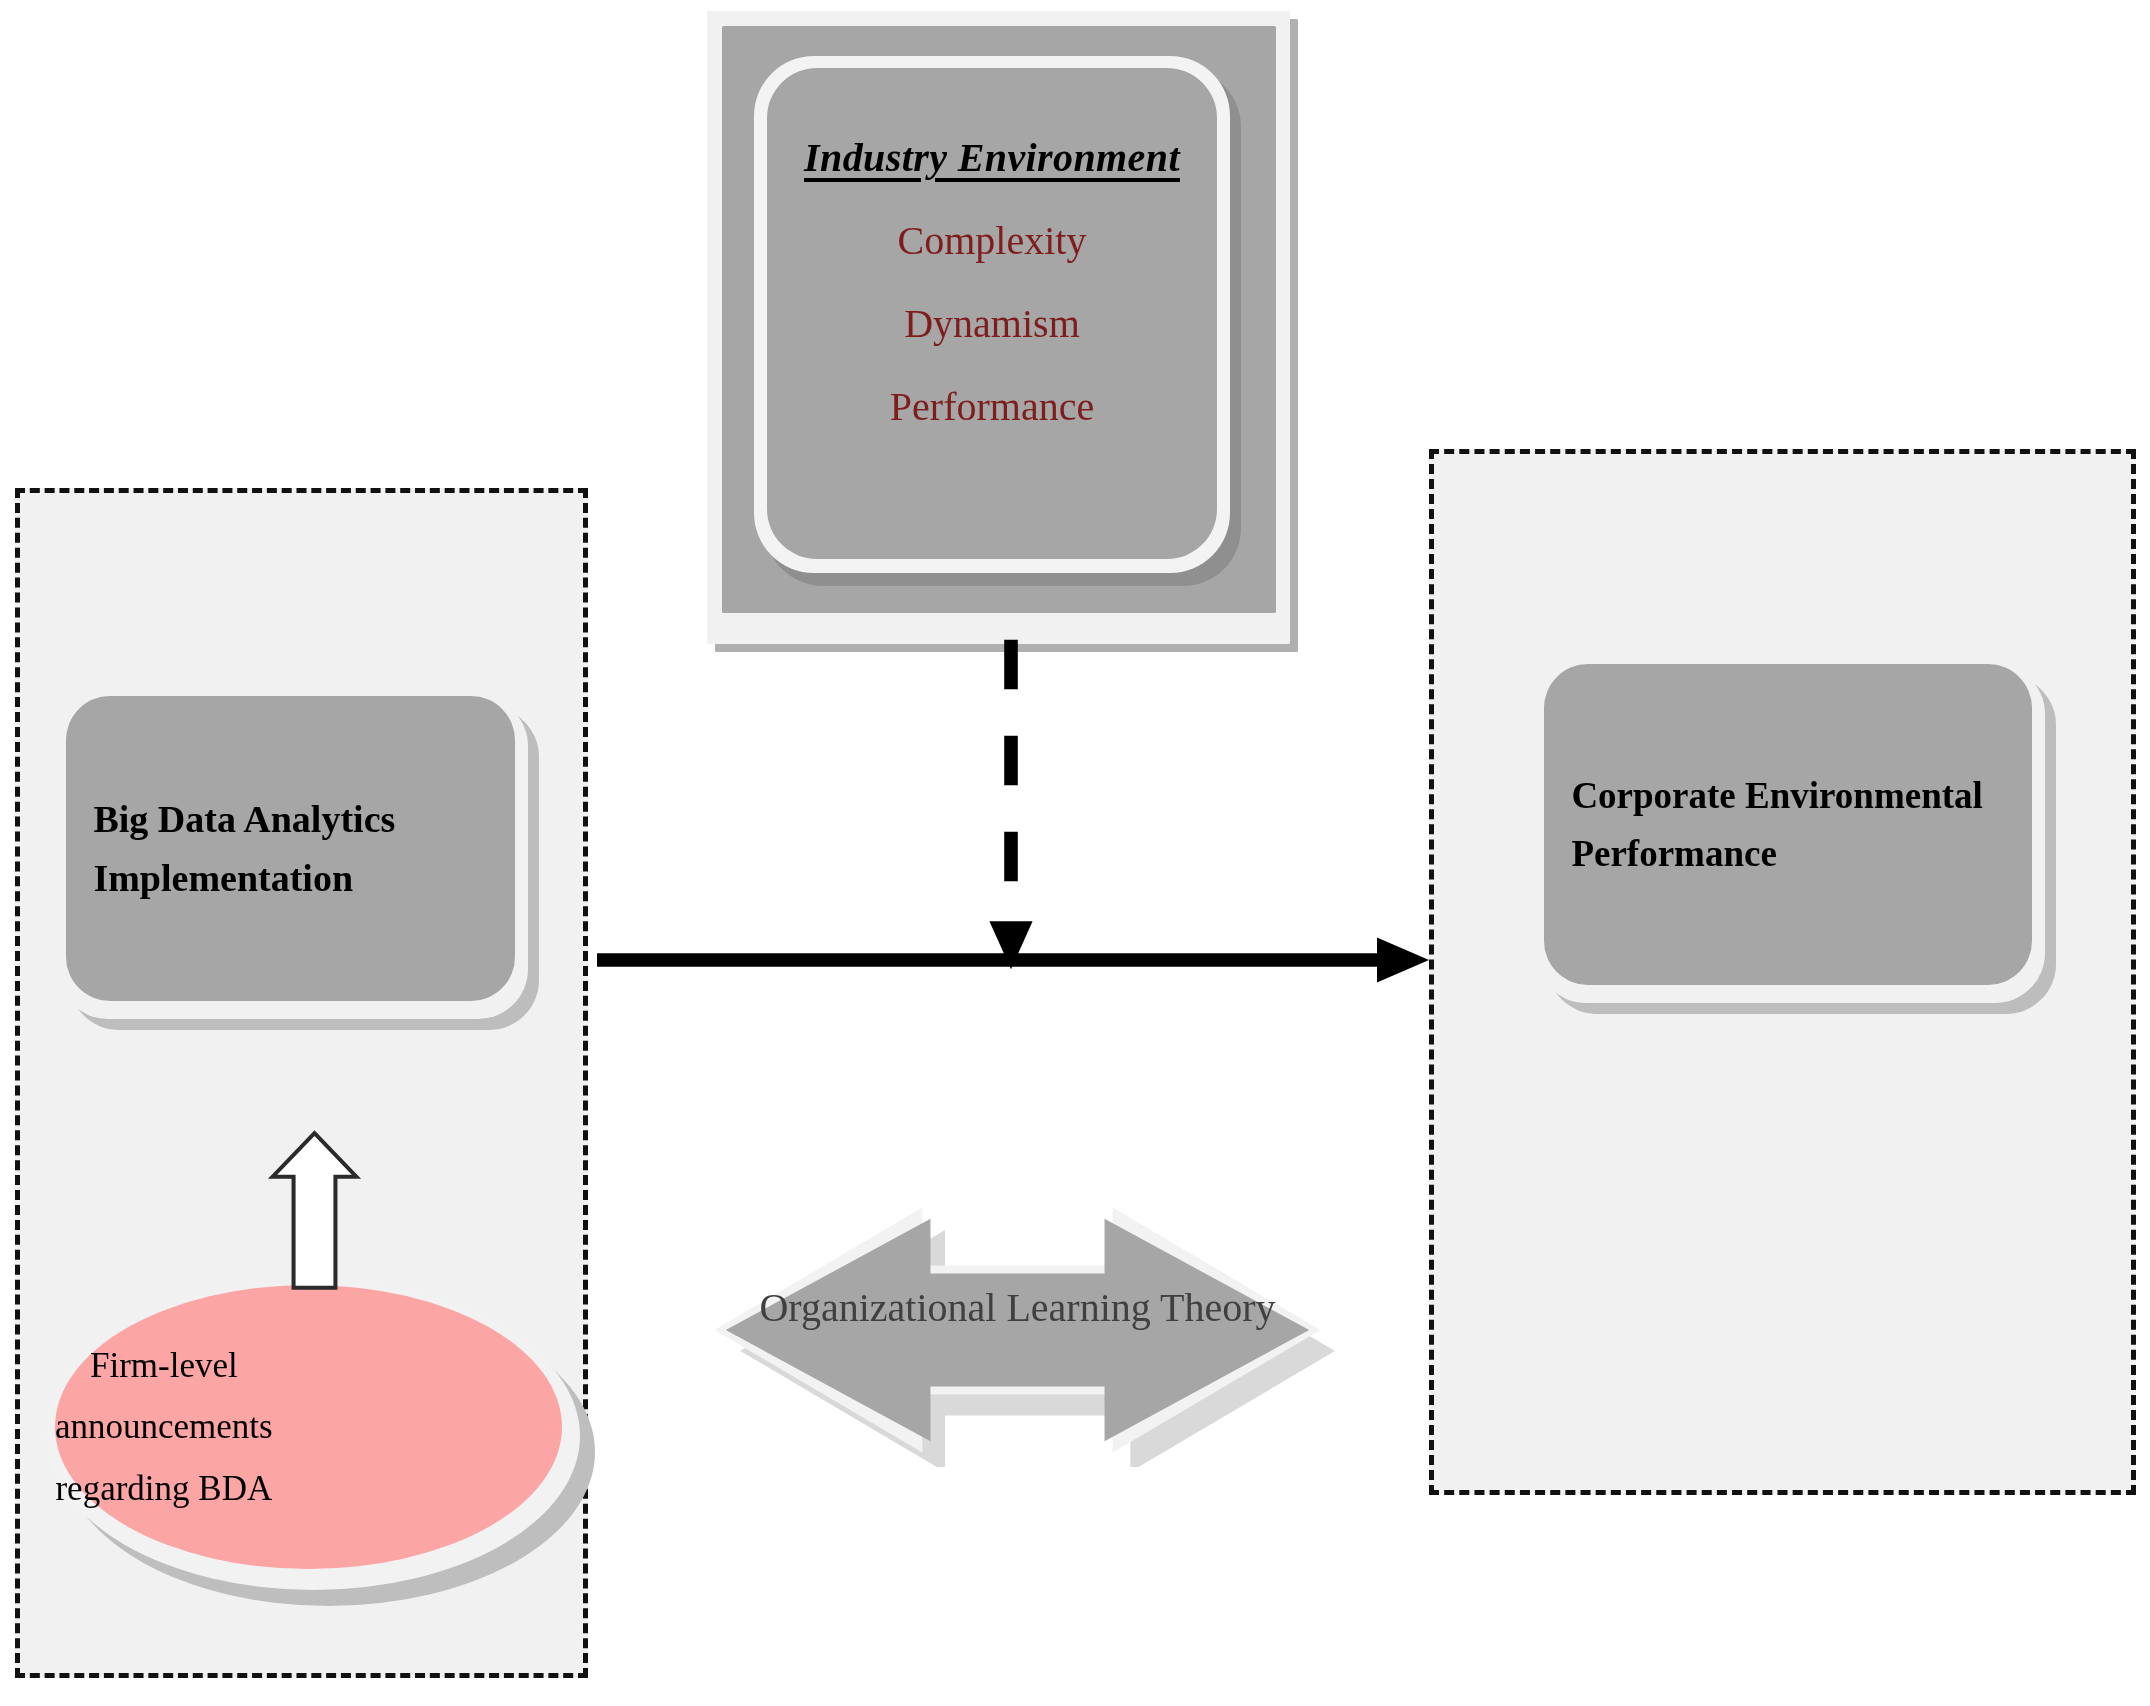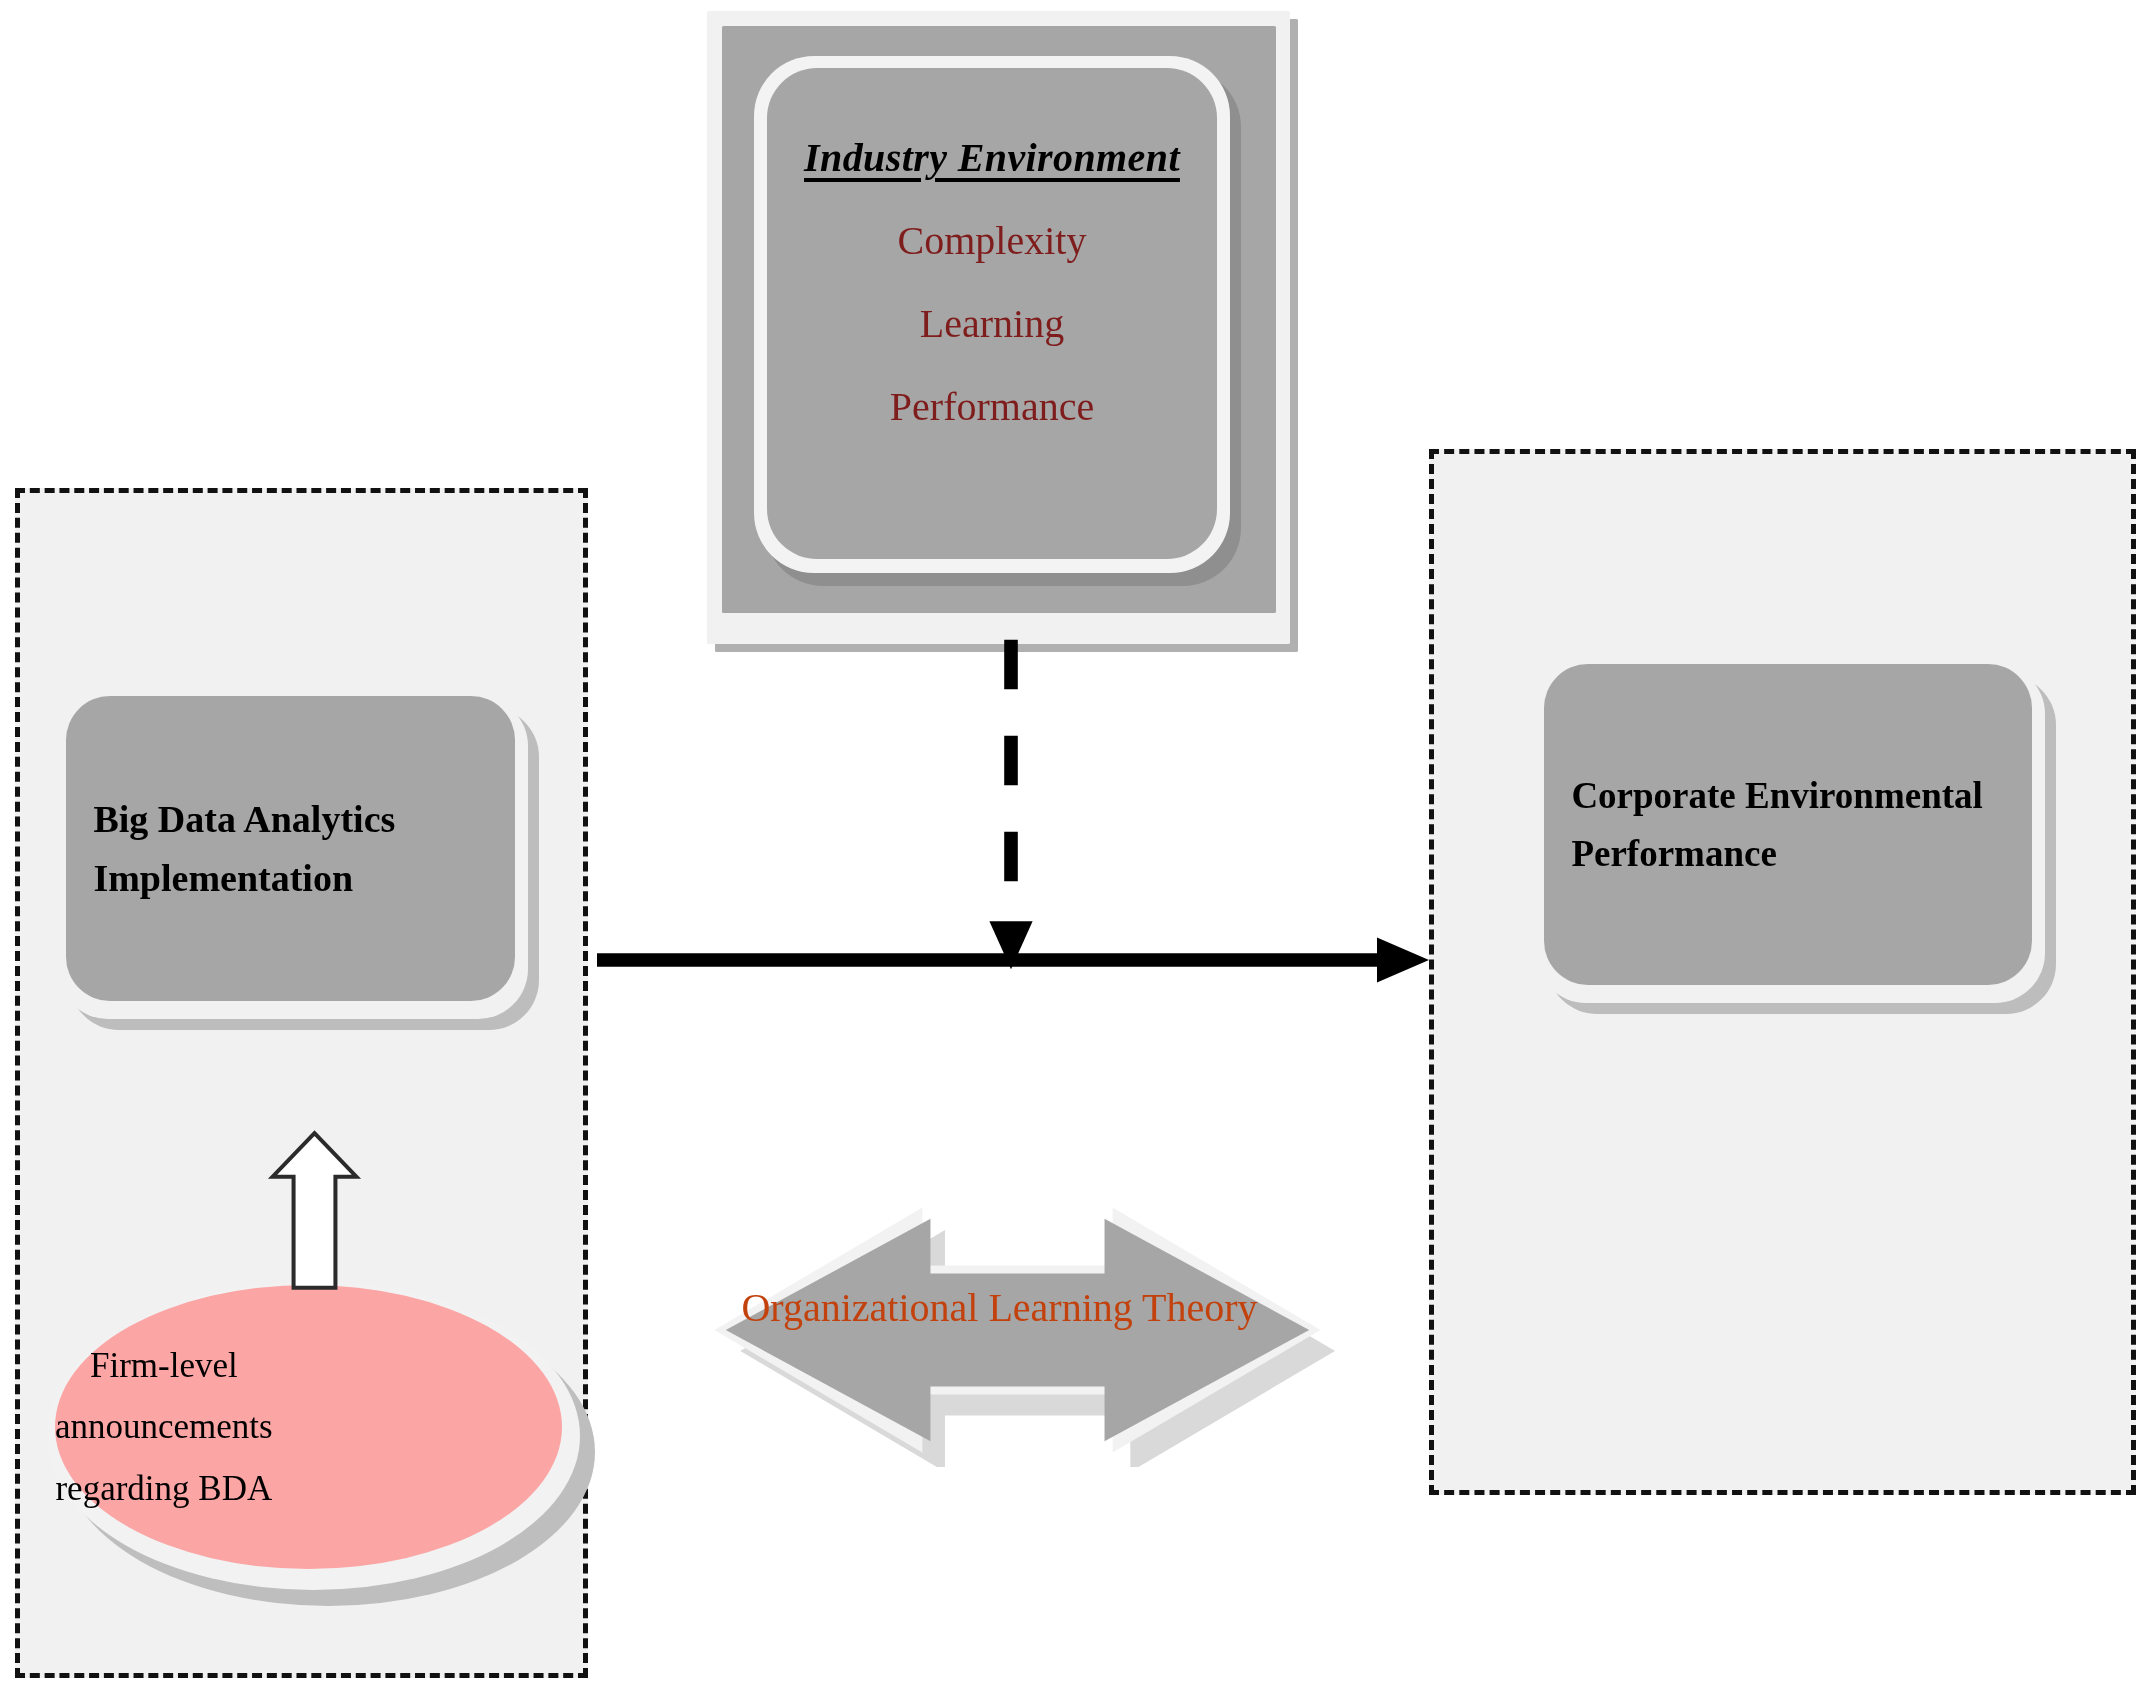--- a/index.html
+++ b/index.html
@@ -184,24 +184,24 @@
     left: 593px; top: 936px; width: 840px; height: 48px;
   }
 
   
   #arrow-olt {
     position: absolute;
     left: 575px; top: 1193px; width: 885px; height: 274px;
   }
   #olt-label {
     position: absolute;
-    left: 557px; top: 1284px; width: 885px;
+    left: 575px; top: 1284px; width: 885px;
     text-align: center;
     font-size: 40px;
-    color: #c2410c;
+    color: #404040;
     pointer-events: none;
   }
 </style>
 </head>
 <body>
 
 <div id="canvas">
 
   <div class="dashed-zone" id="zone-left"></div>
 
@@ -209,21 +209,21 @@
 
   <div id="ie-wrap">
     <div class="ie-shadow"></div>
     <div class="ie-outer-rim"></div>
     <div class="ie-outer-face"></div>
     <div class="ie-inner-shadow"></div>
     <div class="ie-inner-rim"></div>
     <div class="ie-inner-face">
       <div id="ie-title">Industry Environment</div>
       <div class="ie-item">Complexity</div>
-      <div class="ie-item">Learning</div>
+      <div class="ie-item">Dynamism</div>
       <div class="ie-item">Performance</div>
     </div>
   </div>
 
   <div class="shape-box" id="box-cep">
     <div class="shadow"></div>
     <div class="rim"></div>
     <div class="face">
       <div class="label">Corporate Environmental
 Performance</div>

